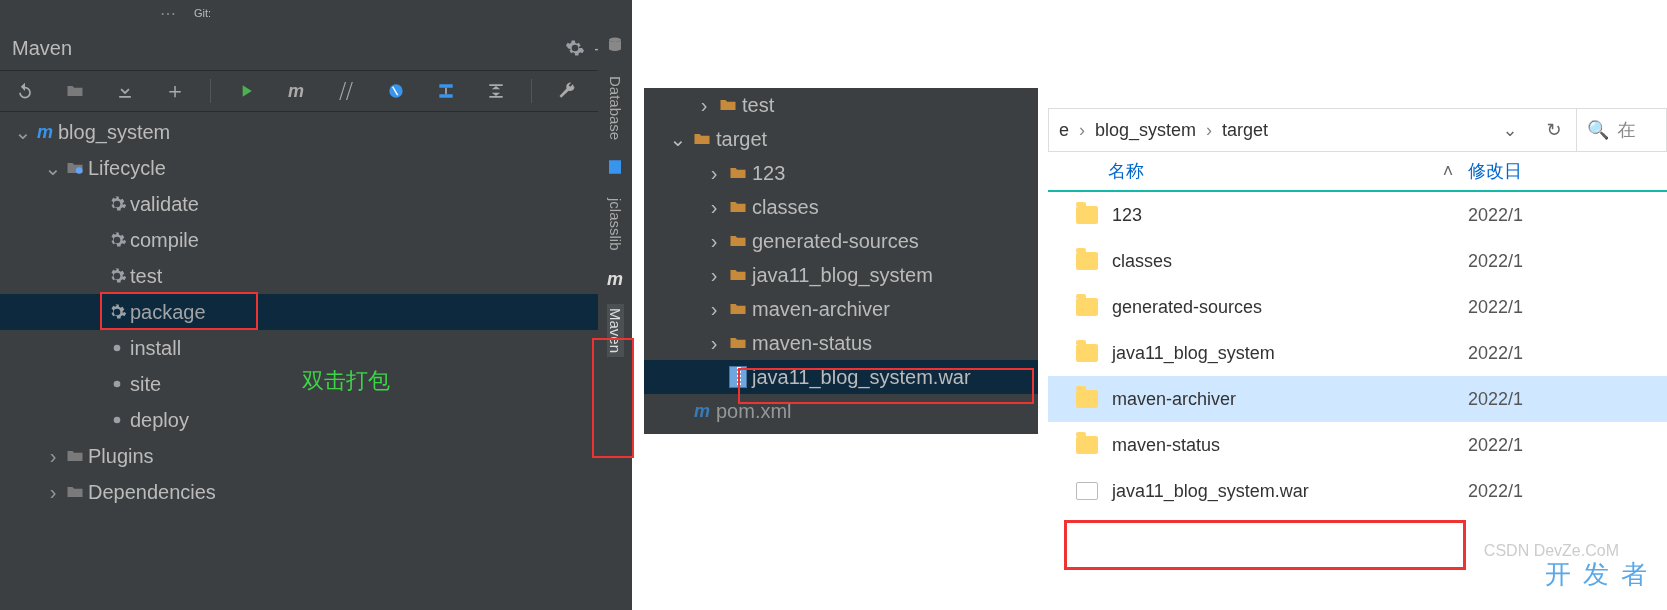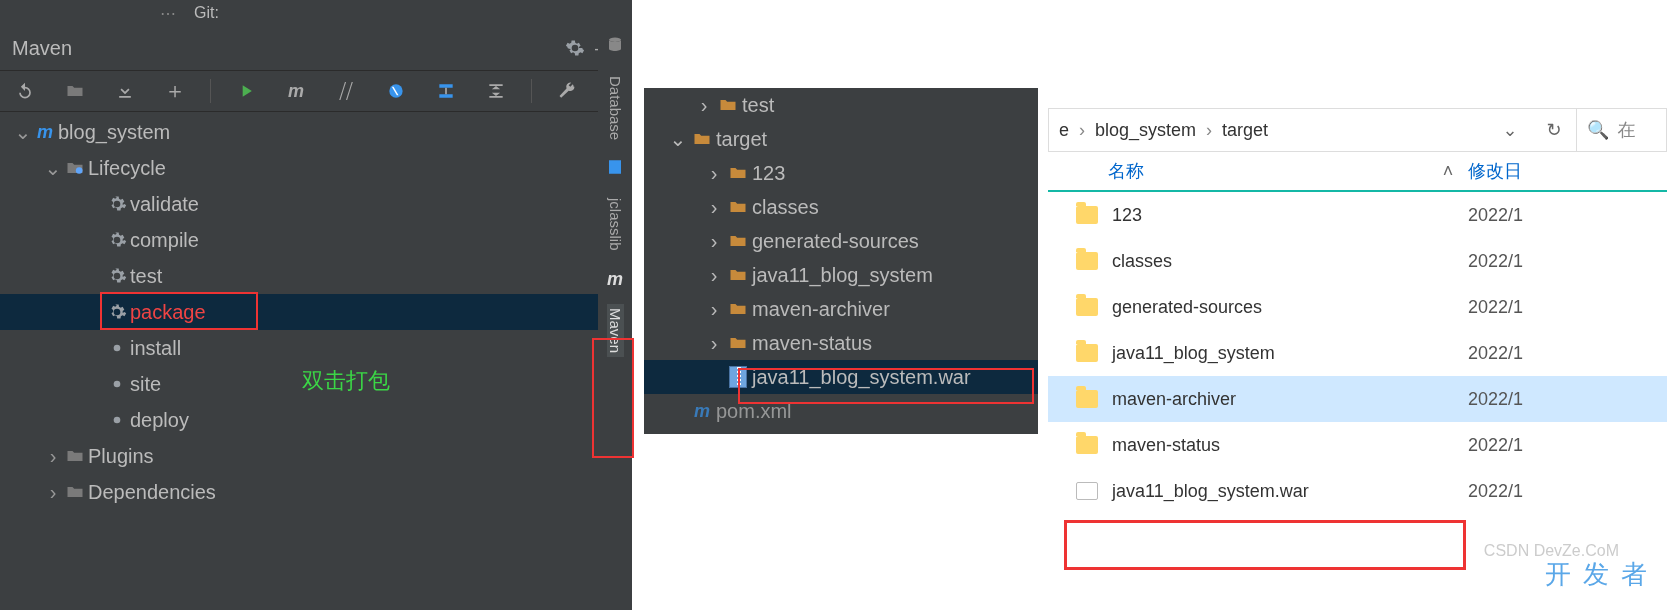--- a/index.html
+++ b/index.html
@@ -2,34 +2,34 @@
 <html><head>
 <meta charset="utf-8">
 <style>
 * { box-sizing: border-box; margin: 0; padding: 0; font-family: "Segoe UI", Arial, sans-serif; }
 body { background: #fff; width: 1667px; height: 610px; position: relative; overflow: hidden; }
 
 
 .ij { position: absolute; left: 0; top: 0; width: 632px; height: 610px; background: #3c3f41; color: #bbb; }
 .ij .topstrip { height: 26px; background: #3c3f41; display: flex; align-items: center; }
 .ij .topstrip .dots { margin-left: 160px; color: #888; }
-.ij .topstrip .gittxt { margin-left: 18px; color: #bbb; font-size: 16px; text-align: center; }
+.ij .topstrip .gittxt { margin-left: 18px; color: #bbb; font-size: 11px; text-align: center; }
 .ij-panel-hdr { height: 44px; display: flex; align-items: center; padding: 0 12px; font-size: 20px; color: #bbb; background: #3c3f41; }
 .ij-panel-hdr .title { flex: 1; }
 .ij .iconbtn { width: 30px; height: 30px; display: inline-flex; align-items: center; justify-content: center; color: #aaa; }
 .ij .toolbar { height: 42px; display: flex; align-items: center; padding: 0 10px; gap: 20px; border-top: 1px solid #2b2b2b; border-bottom: 1px solid #2b2b2b; }
 .ij .toolbar .sep { width: 1px; height: 24px; background: #555; }
 .ij .tree { padding-top: 2px; }
 .row { display: flex; align-items: center; height: 36px; font-size: 20px; color: #bbb; position: relative; }
 .row .chev { width: 18px; display: inline-flex; justify-content: center; color: #999; }
 .row.l0 { padding-left: 14px; }
 .row.l1 { padding-left: 44px; }
 .row.l2 { padding-left: 104px; }
 .row .ricon { width: 26px; display: inline-flex; justify-content: center; align-items: center; }
-.row.sel { background: #0d293e; color: #ef4444; }
+.row.sel { background: #0d293e; color: #a3a3a3; }
 .row .redbox { position: absolute; border: 2px solid #e33; pointer-events: none; }
 .annot { position: absolute; left: 302px; top: 366px; color: #3bd646; font-size: 22px; }
 .ij .rightrail { position: absolute; right: 0; top: 26px; width: 34px; height: 560px; background: #3c3f41; display: flex; flex-direction: column; align-items: center; padding-top: 10px; gap: 14px; }
 .vlabel { writing-mode: vertical-rl; font-size: 15px; color: #aaa; padding: 4px 0; }
 .vlabel.active { background: #4b5052; color: #ddd; }
 .rightrail-box { position: absolute; right: -2px; top: 338px; width: 42px; height: 120px; border: 2px solid #e33; }
 
 
 .svgi { width: 20px; height: 20px; }
 .gear { fill: #9aa0a6; }

